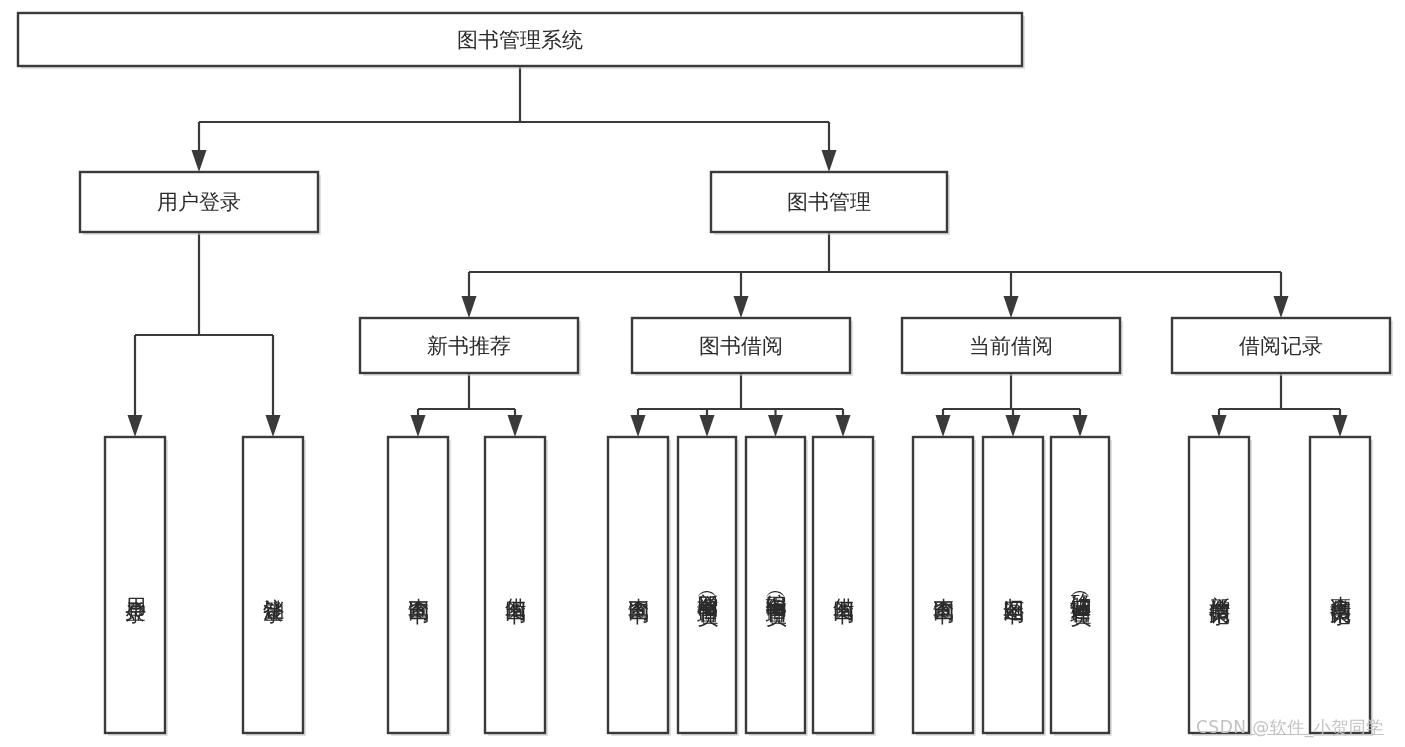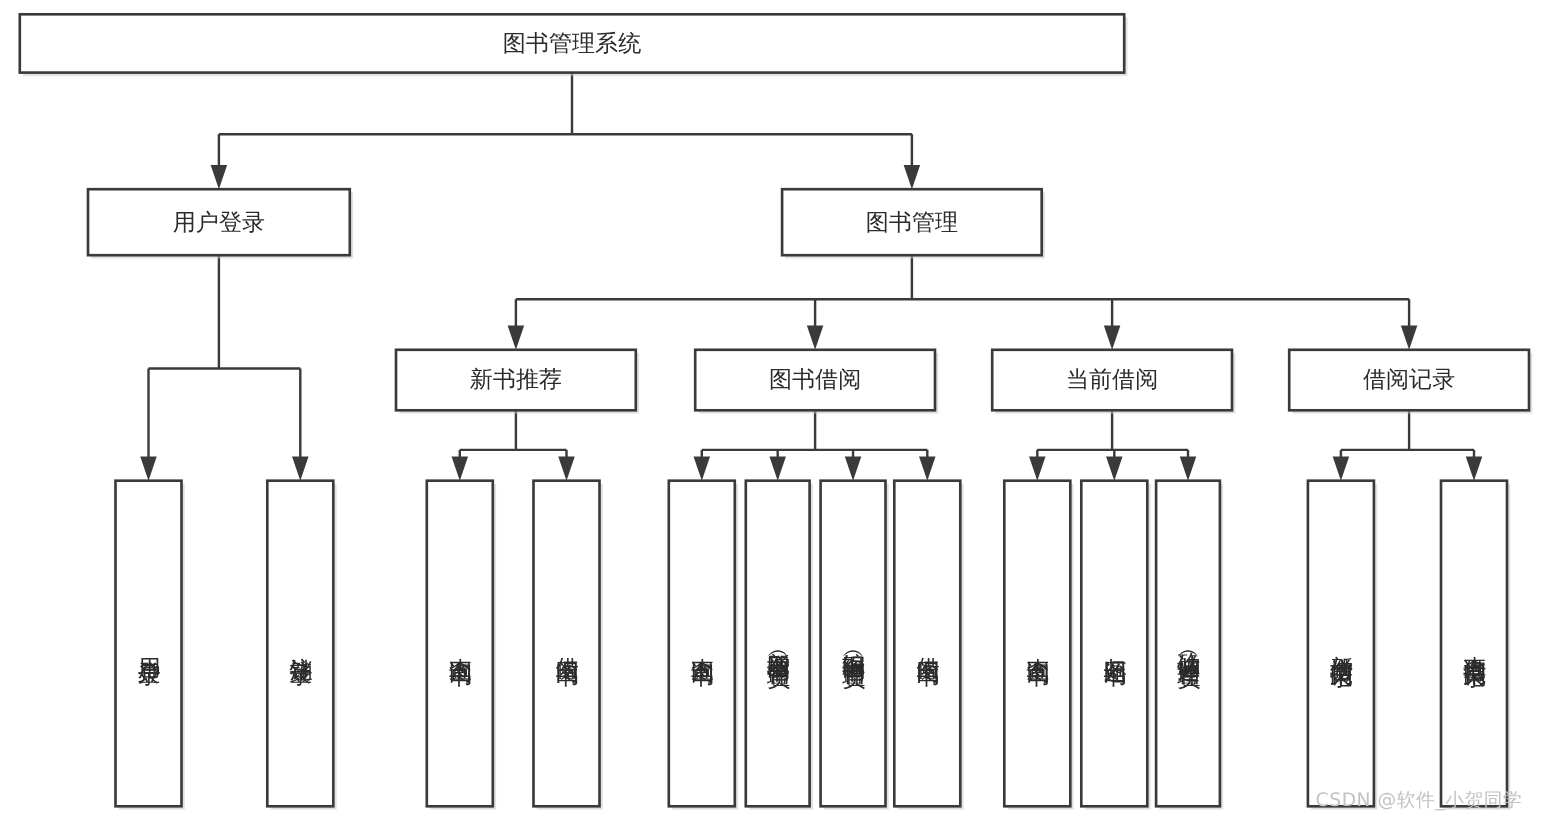--- a/index.html
+++ b/index.html
@@ -249,14 +249,14 @@
       <div class="vlabel" style="left: 608px; top: 437px; width: 60px; height: 296px;">查询图书</div>
       <div class="vlabel" style="left: 678px; top: 437px; width: 58px; height: 296px;">新增图书（管理员）</div>
       <div class="vlabel" style="left: 746px; top: 437px; width: 59px; height: 296px;">编辑图书（管理员）</div>
       <div class="vlabel" style="left: 813px; top: 437px; width: 60px; height: 296px;">借阅图书</div>
       <div class="vlabel" style="left: 913px; top: 437px; width: 60px; height: 296px;">查询图书</div>
       <div class="vlabel" style="left: 983px; top: 437px; width: 60px; height: 296px;">归还图书</div>
       <div class="vlabel" style="left: 1051px; top: 437px; width: 58px; height: 296px;">确认归还（管理员）</div>
       <div class="vlabel" style="left: 1189px; top: 437px; width: 60px; height: 296px;">新增借阅记录</div>
       <div class="vlabel" style="left: 1310px; top: 437px; width: 60px; height: 296px;">查询借阅记录</div>
     </div>
-  <div class="watermark-text" style="left: 1196px; top: 716px;">CSDN @软件_小贺同学</div>
+  <div class="watermark-text" style="left: 1196px; top: 716px; text-decoration: underline;">CSDN @软件_小贺同学</div>
 </div>
 
 </body></html>

